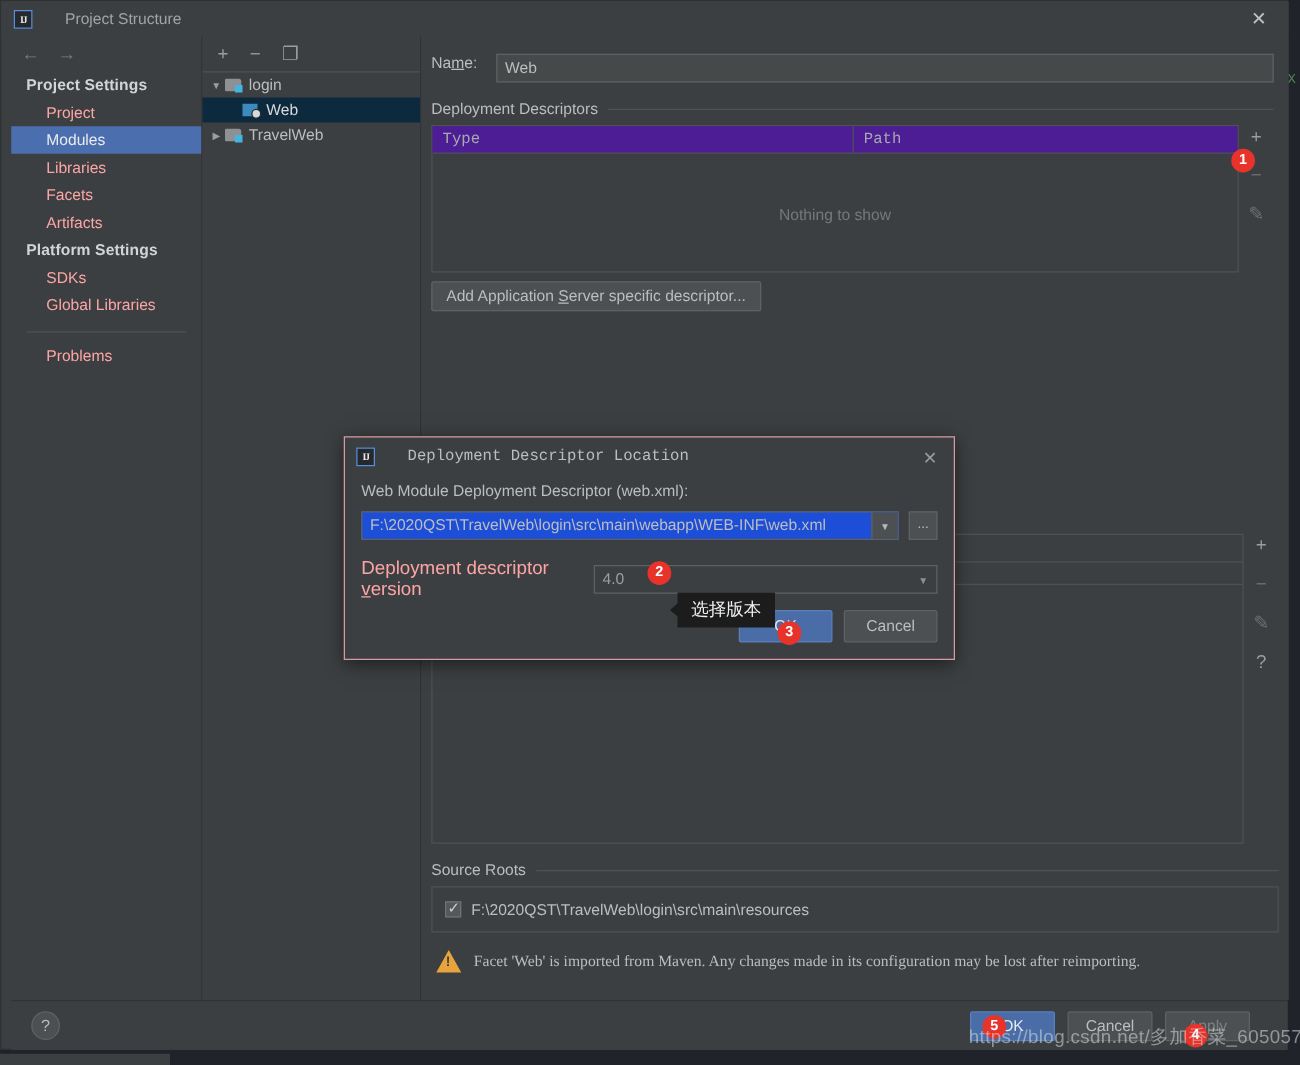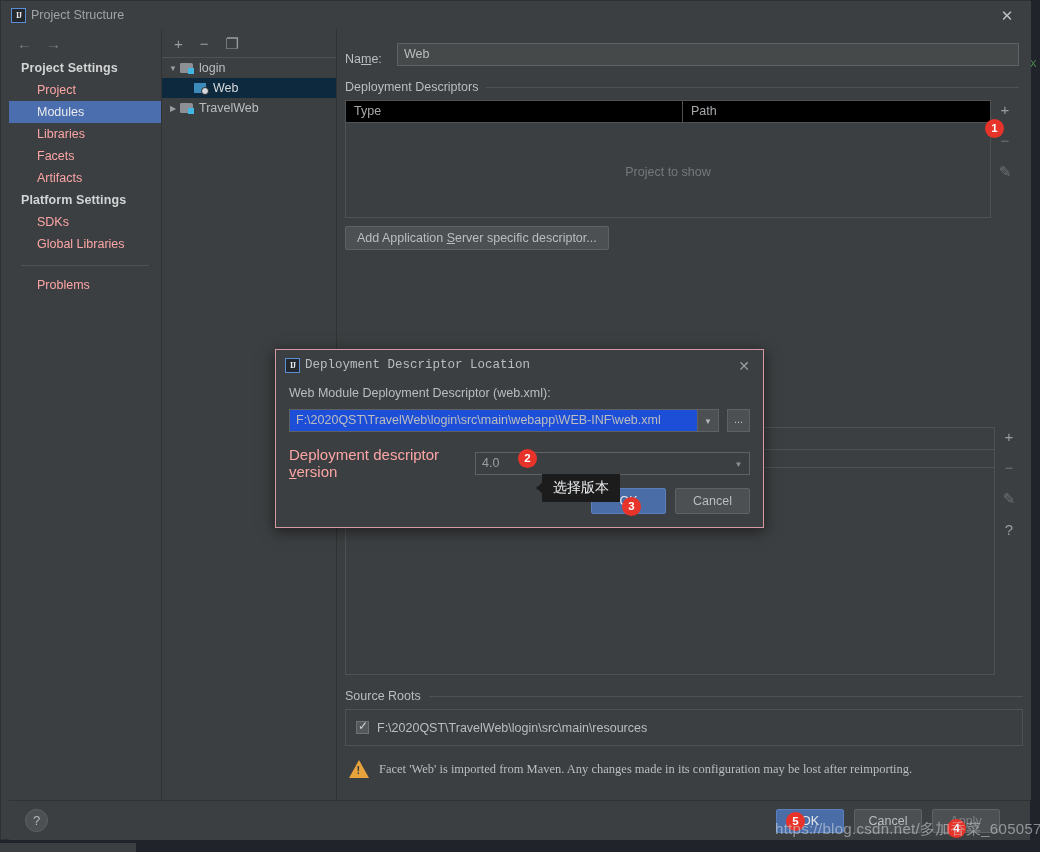--- a/index.html
+++ b/index.html
@@ -19,21 +19,21 @@
   .titlebar {
     position: absolute; left: 0; top: 0; width: 1030px; height: 28px;
     background: #3c3f41; display: flex; align-items: center; padding-left: 10px;
   }
   .ij-logo {
     width: 15px; height: 15px; border: 1px solid #5a8fd6; background: #25292e;
     display: flex; align-items: center; justify-content: center;
     font-size: 8px; color: #e8e8e8; font-weight: bold; letter-spacing: -1px;
     font-family: "Liberation Serif", serif;
   }
-  .title-text { margin-left: 5px; font-size: 12.5px; color: #a1a3a5; }
+  .title-text { margin-left: 26px; font-size: 12.5px; color: #a1a3a5; }
   .win-close {
     position: absolute; right: 14px; top: 7px; width: 16px; height: 16px;
     color: #bfc1c2; font-size: 15px; line-height: 15px; text-align: center; cursor: pointer;
   }
 
   
   .sidebar {
     position: absolute; left: 8px; top: 28px; width: 153px; height: 771px;
     background: #3c3f41; border-right: 1px solid #323232;
   }
@@ -77,38 +77,38 @@
   .web-ico i { position: absolute; left: 0; top: 1px; width: 12px; height: 10px; background: #3b8bbd; }
   .web-ico b {
     position: absolute; right: -1px; bottom: -1px; width: 8px; height: 8px;
     border-radius: 50%; background: #d6dade; border: 1px solid #2b2b2b;
   }
 
   
   .main {
     position: absolute; left: 336px; top: 28px; width: 694px; height: 771px; background: #3c3f41;
   }
-  .name-row { display: flex; align-items: flex-end; padding: 14px 12px 0 8px; }
+  .name-row { display: flex; align-items: flex-start; padding: 14px 12px 0 8px; }
   .name-label { font-size: 12.5px; color: #bbbdbf; width: 52px; }
   .name-label u { text-decoration: underline; }
   .txt-field {
     flex: 1; height: 23px; background: #45494a; border: 1px solid #5e6264;
     color: #bbbdbf; font-size: 12.5px; padding: 0 6px; line-height: 21px;
     font-family: "Liberation Sans", sans-serif;
   }
 
   .sect-head {
     display: flex; align-items: center; gap: 8px; padding: 14px 12px 0 8px;
     font-size: 12.5px; color: #bbbdbf;
   }
   .sect-head .line { flex: 1; height: 1px; background: #4e5254; }
 
   .tbl-wrap { margin: 6px 12px 0 8px; display: flex; }
   .tbl { flex: 1; border: 1px solid #4e5254; background: #3c3f41; }
-  .tbl-head { display: flex; height: 22px; border-bottom: 1px solid #4e5254; background: #000000; }
+  .tbl-head { display: flex; height: 22px; border-bottom: 1px solid #4e5254; background: #4c1d95; font-family: Liberation Mono, monospace; }
   .tbl-th {
     font-size: 12.5px; color: #a7aaac; padding: 3px 0 0 8px; position: relative;
   }
   .tbl-th + .tbl-th { border-left: 1px solid #4e5254; }
   .tbl-body { position: relative; }
   .nothing {
     position: absolute; left: 0; right: 0; top: 42px; text-align: center;
     font-size: 12.5px; color: #75797b;
   }
   .side-tools {
@@ -334,21 +334,21 @@
         <span class="line"></span>
       </div>
 
       <div class="tbl-wrap">
         <div class="tbl">
           <div class="tbl-head">
             <div class="tbl-th" style="width:336px">Type</div>
             <div class="tbl-th" style="flex:1">Path</div>
           </div>
           <div class="tbl-body" style="height:94px">
-            <div class="nothing">Project to show</div>
+            <div class="nothing">Nothing to show</div>
           </div>
         </div>
         <div class="side-tools">
           <span>+</span>
           <span class="dim">−</span>
           <span class="dim">✎</span>
         </div>
       </div>
 
       <div style="padding:10px 0 0 8px">

